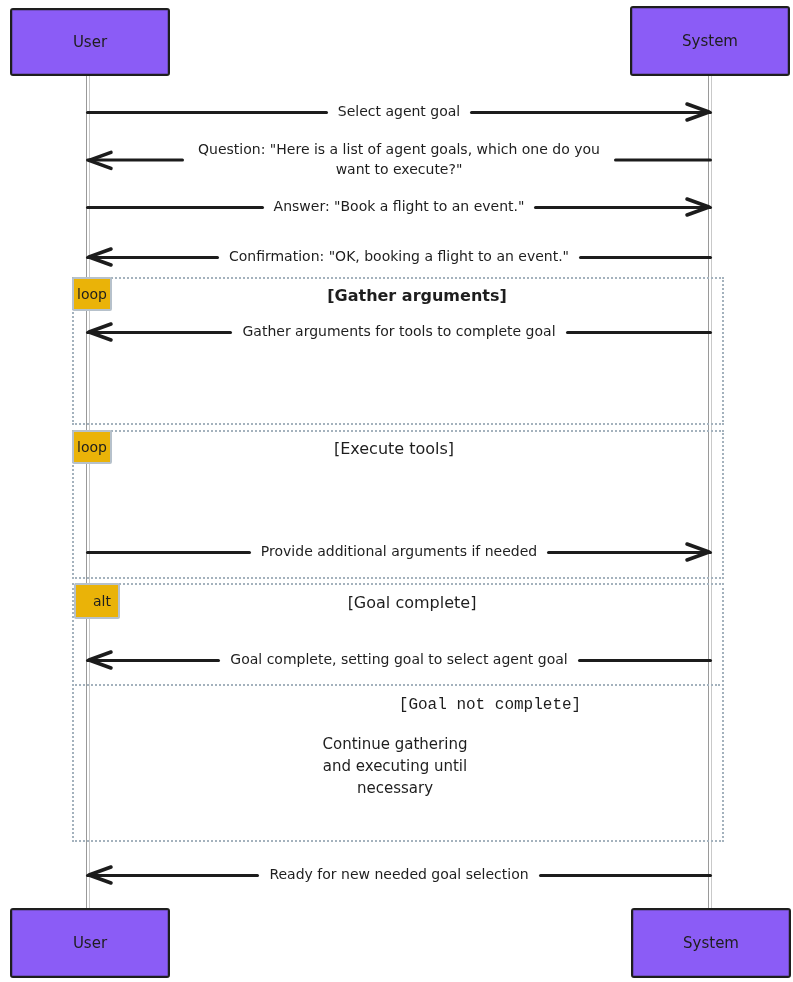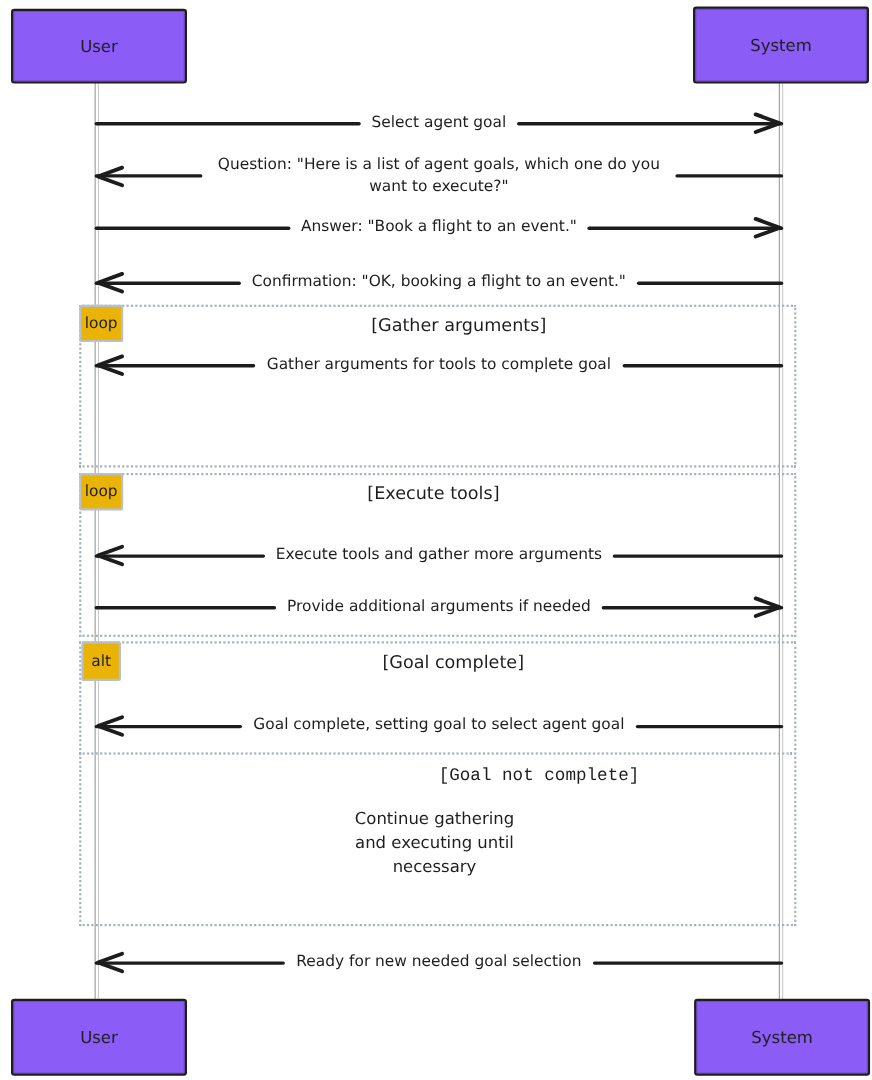--- a/index.html
+++ b/index.html
@@ -130,30 +130,30 @@
     <span>User</span>
   </div>
   <div class="actor" style="left:631px; top:908px; height:66px;">
     <span>System</span>
   </div>
 
   <div class="frame" style="left:72px; top:277px; width:648px; height:144px;"></div>
   <div class="frame-label" style="left:72px; top:277px; width:36px; height:30px;">
     <span>loop</span>
   </div>
-  <div class="guard" style="left:417px; top:295px;">[Gather arguments]</div>
+  <div class="guard" style="left:417px; top:295px;font-weight:bold;">[Gather arguments]</div>
 
   <div class="frame" style="left:72px; top:430px; width:648px; height:145px;"></div>
   <div class="frame-label" style="left:72px; top:430px; width:36px; height:30px;">
     <span>loop</span>
   </div>
   <div class="guard" style="left:394px; top:448px;">[Execute tools]</div>
 
   <div class="frame" style="left:72px; top:583px; width:648px; height:255px;"></div>
-  <div class="frame-label" style="left:74px; top:583px; width:32px; height:32px;">
+  <div class="frame-label" style="left:74px; top:583px; width:32px; height:32px;padding-left:10px;">
     <span>alt</span>
   </div>
   <div class="guard" style="left:412px; top:602px;">[Goal complete]</div>
   <div class="divider" style="left:72px; top:684px; width:648px;"></div>
   <div class="guard" style="left:490px; top:705px;font-family:Liberation Mono, monospace;">[Goal not complete]</div>
 
   <div class="note" style="left:395px; top:766px;">
     <div>Continue gathering</div>
     <div>and executing until</div>
     <div>necessary</div>
@@ -198,28 +198,20 @@
   <div class="msg" style="top:332px;">
     <svg class="arrow left" width="28" height="22" viewBox="0 0 28 22">
       <path d="M25 3 L3 11 L25 19" fill="none" stroke="#1c1c1c" stroke-width="3.5" stroke-linecap="round" stroke-linejoin="round"></path>
     </svg>
     <div class="seg"></div>
     <div class="lbl">Gather arguments for tools to complete goal</div>
     <div class="seg"></div>
   </div>
 
 
-  <div class="msg" style="top:505px;">
-    <svg class="arrow left" width="28" height="22" viewBox="0 0 28 22">
-      <path d="M25 3 L3 11 L25 19" fill="none" stroke="#1c1c1c" stroke-width="3.5" stroke-linecap="round" stroke-linejoin="round"></path>
-    </svg>
-    <div class="seg"></div>
-    <div class="lbl">Execute tools and gather more arguments</div>
-    <div class="seg"></div>
-  </div>
 
   <div class="msg" style="top:552px;">
     <div class="seg"></div>
     <div class="lbl">Provide additional arguments if needed</div>
     <div class="seg"></div>
     <svg class="arrow right" width="28" height="22" viewBox="0 0 28 22">
       <path d="M3 3 L25 11 L3 19" fill="none" stroke="#1c1c1c" stroke-width="3.5" stroke-linecap="round" stroke-linejoin="round"></path>
     </svg>
   </div>
 

